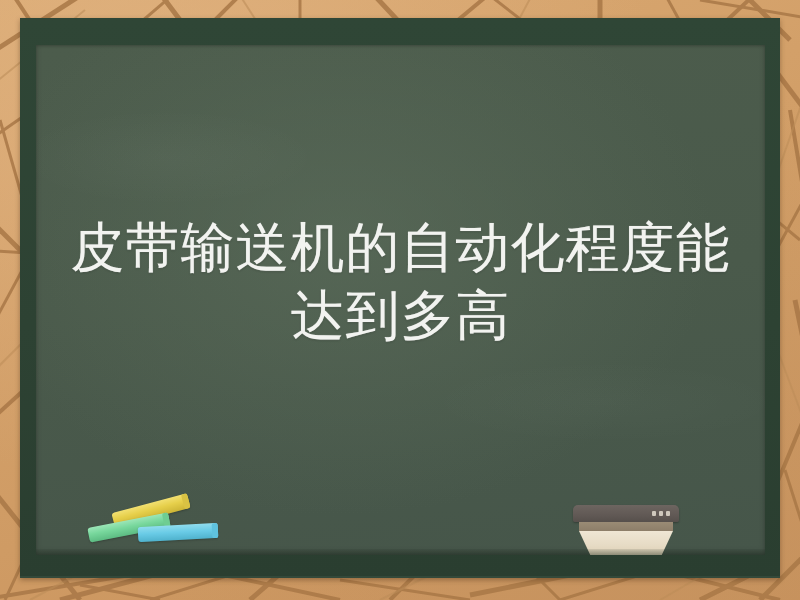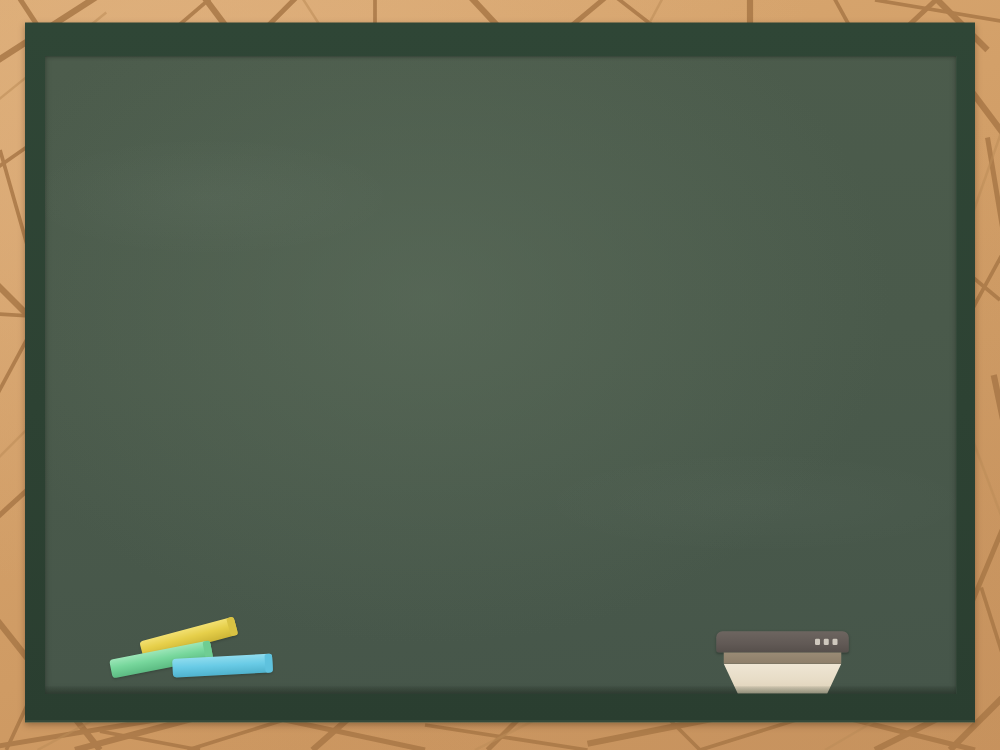--- a/index.html
+++ b/index.html
@@ -271,20 +271,21 @@
         <path d="M380 600 L440 570" stroke-width="2"></path>
         <path d="M660 600 L720 565" stroke-width="2"></path>
       </g>
     </svg>
   </div>
 
   <div class="board-frame">
 
     <div class="board-inner">
 
+      <div class="board-text">皮带输送机的自动化程度能达到多高</div>
 
       <div class="chalk-tray">
         <div class="chalk chalk-yellow">
           <span class="cap"></span>
         </div>
         <div class="chalk chalk-green">
           <span class="cap"></span>
         </div>
         <div class="chalk chalk-blue">
           <span class="cap"></span>

